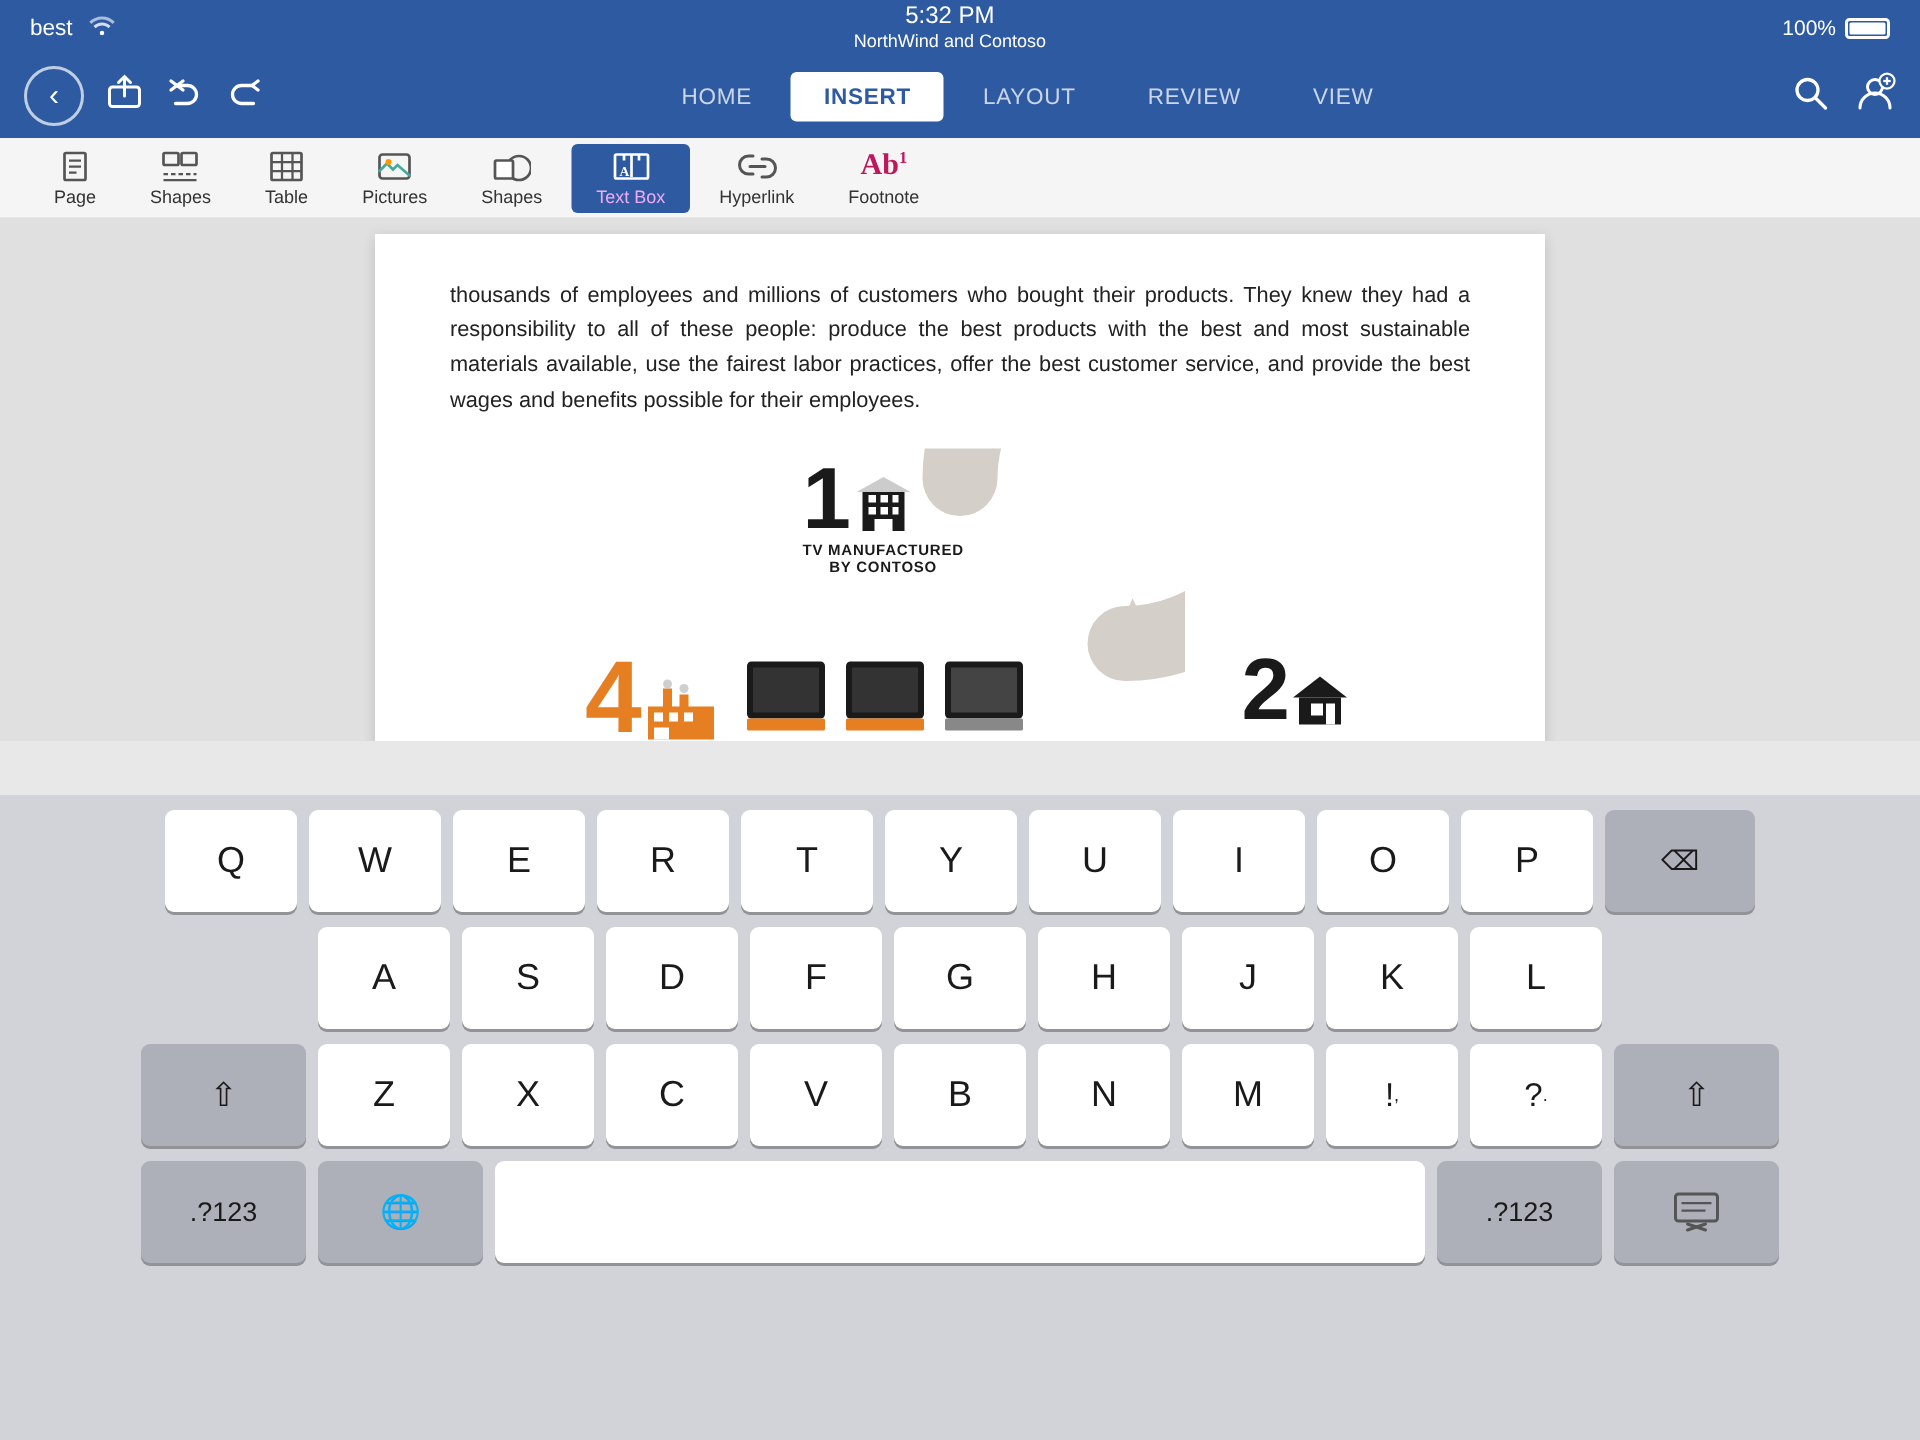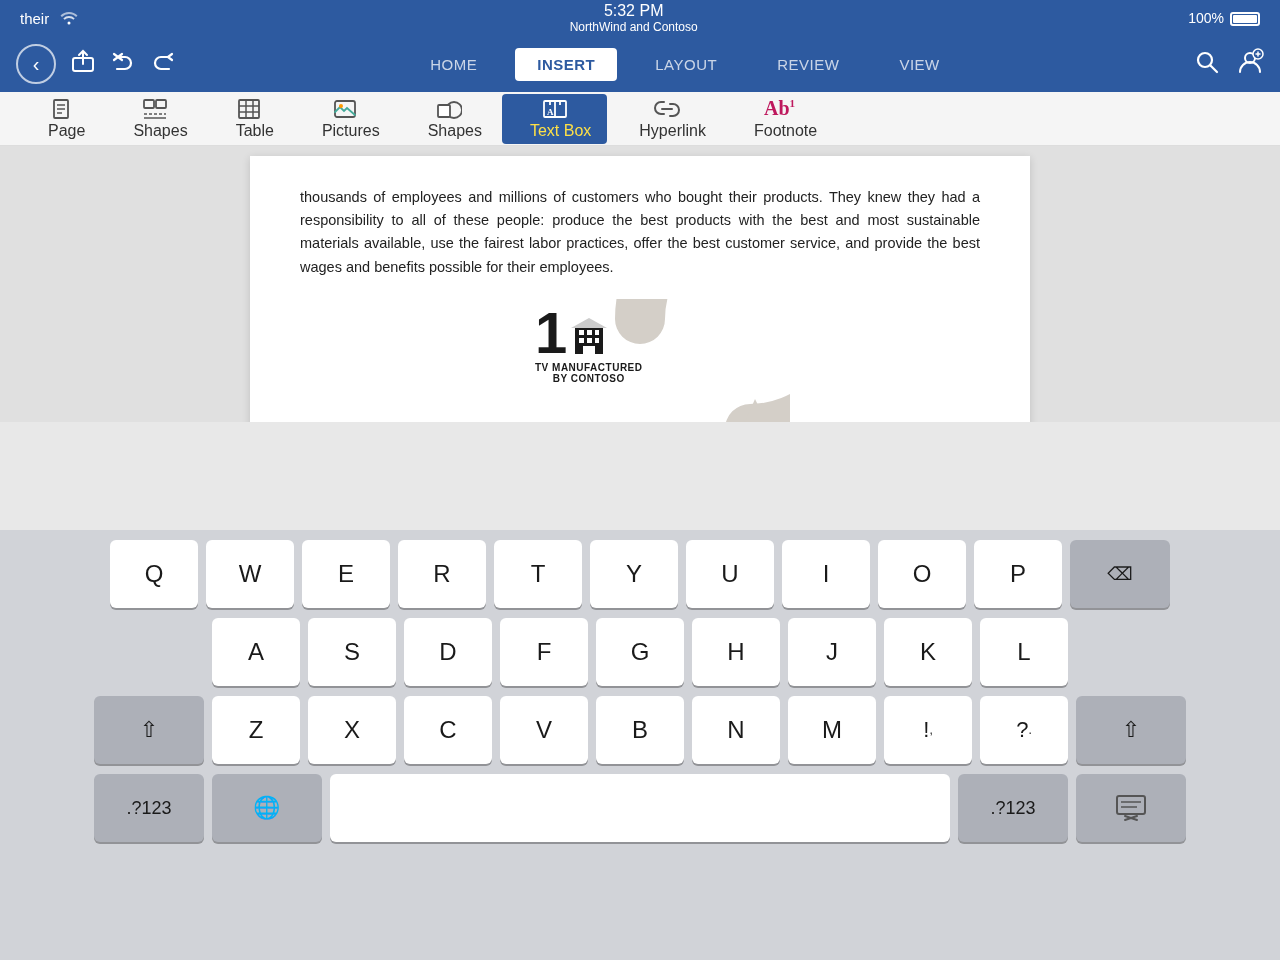--- a/index.html
+++ b/index.html
@@ -23,21 +23,21 @@
 
     
     #nav-bar {
       background: #2d5aa0;
       height: 56px;
       display: flex;
       align-items: center;
       padding: 0 16px;
     }
     #nav-left { display: flex; align-items: center; gap: 14px; }
-    #nav-center { flex: 1; display: flex; align-items: center; justify-content: center; gap: 16px; text-align: center; }
+    #nav-center { flex: 1; display: flex; align-items: center; justify-content: center; gap: 4px; text-align: center; }
     #nav-right { display: flex; align-items: center; gap: 16px; }
 
     .nav-tab {
       color: rgba(255,255,255,0.75);
       font-size: 15px;
       font-weight: 500;
       letter-spacing: 0.5px;
       padding: 8px 22px;
       cursor: pointer;
       border-radius: 4px;
@@ -62,30 +62,30 @@
       display: flex;
       flex-direction: column;
       align-items: center;
       justify-content: center;
       padding: 4px 16px;
       cursor: pointer;
       border-radius: 4px;
       gap: 2px;
     }
     .toolbar-item.active { background: #2d5aa0; color: white; }
-    .toolbar-item .tool-label { font-size: 16px; color: #333; white-space: nowrap; margin-left: 12px; }
-    .toolbar-item.active .tool-label { color: #fde047; }
+    .toolbar-item .tool-label { font-size: 12px; color: #333; white-space: nowrap; }
+    .toolbar-item.active .tool-label { color: #f0abfc; }
     .toolbar-icon { font-size: 18px; color: #555; }
     .toolbar-item.active .toolbar-icon { color: white; }
 
     
     #doc-area {
       background: #e0e0e0;
       padding: 10px 30px;
-      height: 276px;
+      height: 348px;
       overflow: hidden;
     }
     #doc-page {
       background: white;
       max-width: 780px;
       margin: 0 auto;
       padding: 30px 50px;
       box-shadow: 0 2px 8px rgba(0,0,0,0.15);
       min-height: 360px;
     }
@@ -225,21 +225,21 @@
       right: 1px;
       background: white;
       border-radius: 1px;
     }
   </style>
 </head>
 <body>
 
 <div id="status-bar">
   <div id="status-left">
-    <span>their</span>
+    <span>best</span>
     <span>
       <svg width="20" height="16" viewBox="0 0 20 16" fill="white">
         <path d="M10 12.5a1.5 1.5 0 110 3 1.5 1.5 0 010-3z"></path>
         <path d="M10 9c1.7 0 3.2.7 4.3 1.8l1.4-1.4A8 8 0 0010 7a8 8 0 00-5.7 2.4l1.4 1.4A5.7 5.7 0 0110 9z" opacity=".8"></path>
         <path d="M10 5c2.8 0 5.3 1.1 7.1 3l1.4-1.5A12 12 0 0010 3C6.7 3 3.7 4.3 1.5 6.5L2.9 8A9.9 9.9 0 0110 5z" opacity=".6"></path>
       </svg>
     </span>
   </div>
   <div id="status-center">
     <div id="status-center-time">5:32 PM</div>

